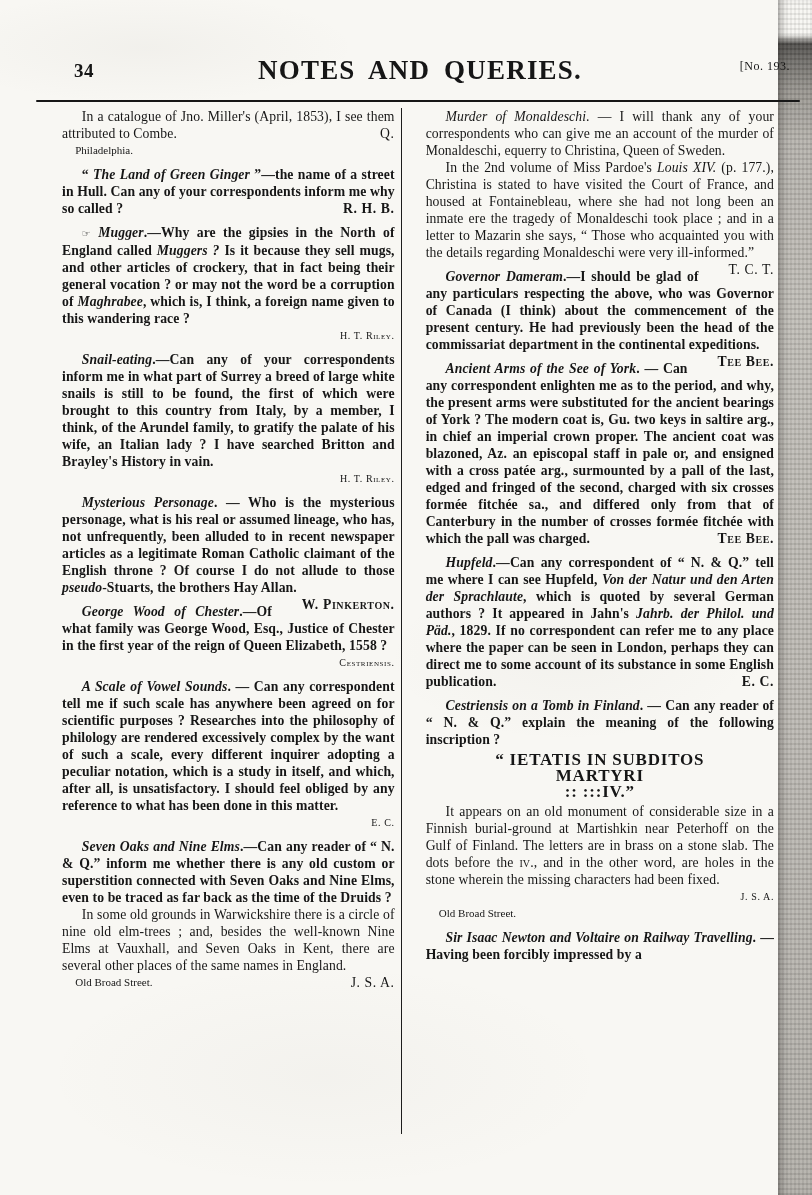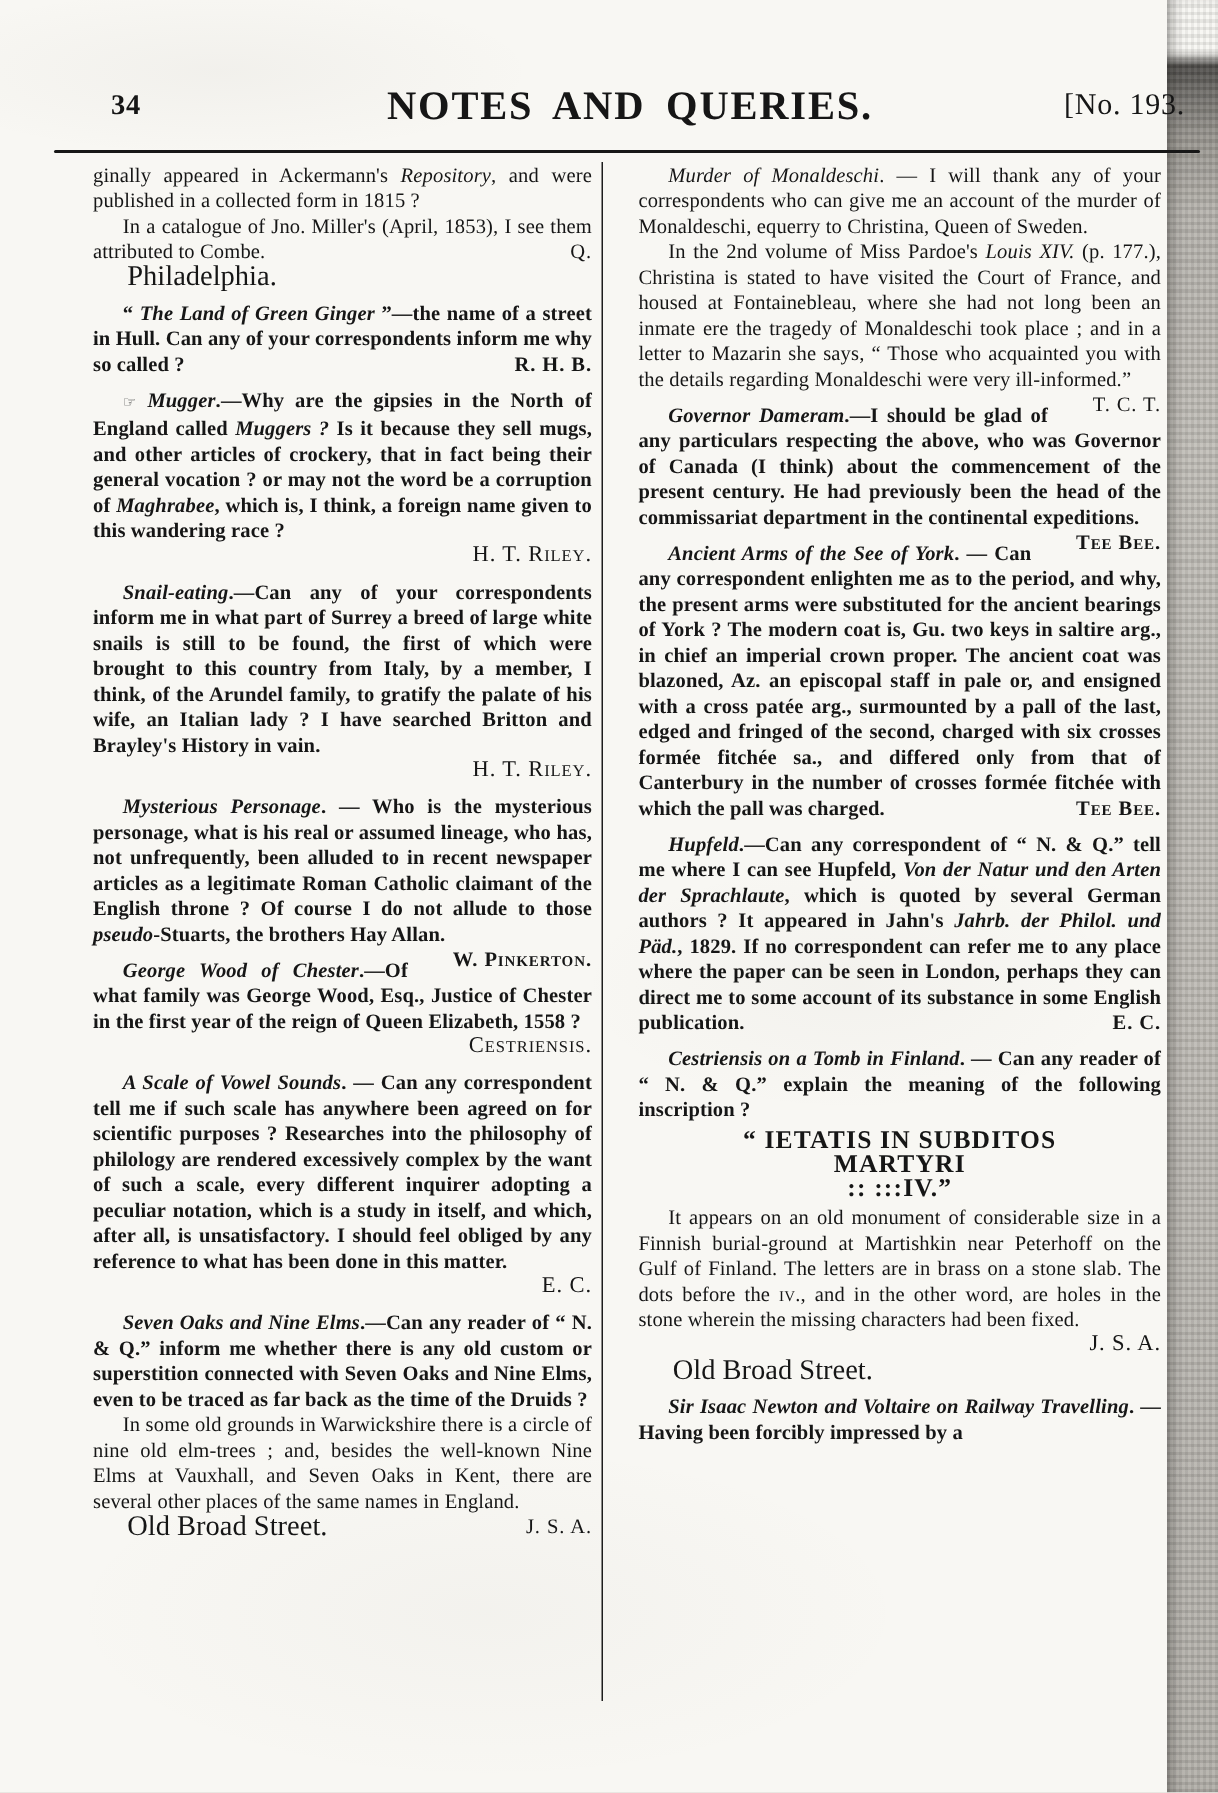--- a/index.html
+++ b/index.html
@@ -21,53 +21,52 @@
     position:absolute;top:0;right:0;width:34px;height:100%;
     background:
       repeating-linear-gradient(0deg, rgba(0,0,0,0.07) 0 2px, rgba(255,255,255,0.05) 2px 5px),
       repeating-linear-gradient(90deg, rgba(0,0,0,0.06) 0 2px, rgba(255,255,255,0.04) 2px 4px),
       linear-gradient(180deg,#f8f7f3 0,#f8f7f3 34px,#4e4c49 44px,#6e6c68 60px,#98958f 90px,#b6b3ad 140px,#c1beb8 300px,#bcb9b3 60%,#b2afa9 100%);
     box-shadow:inset 7px 0 9px -5px rgba(40,38,35,0.45);
   }
   #page-number{position:absolute;top:60px;left:74px;font-size:19px;font-weight:bold;letter-spacing:0.5px;}
   #masthead{position:absolute;top:55px;left:30px;width:780px;text-align:center;
     font-size:27px;font-weight:bold;letter-spacing:1.2px;word-spacing:6px;}
-  #issue-number{position:absolute;top:59px;right:22px;font-size:20px;letter-spacing:0.5px;}
+  #issue-number{position:absolute;top:59px;right:22px;font-size:12px;letter-spacing:0.5px;}
   #header-rule{position:absolute;top:100px;left:36px;width:764px;height:2px;background:#171717;border-radius:1px;}
 
   #columns{position:absolute;top:108px;left:62px;width:712px;display:flex;align-items:stretch;}
   #col-left{width:338px;}
   #col-right{width:354px;margin-left:6px;border-left:1.5px solid #1d1d1d;padding-left:24px;min-height:1026px;}
 
   .para{font-size:13.7px;line-height:17px;text-align:justify;letter-spacing:0.1px;}
   .q{margin-top:7px;font-weight:bold;}
   .ind{text-indent:1.45em;}
   .it{font-style:italic;}
   .sc{font-variant:small-caps;}
   .sig{float:right;font-variant:small-caps;letter-spacing:0.6px;padding-left:10px;}
-  .sigline{font-size:15px;line-height:17px;text-align:right;font-variant:small-caps;letter-spacing:0.6px;}
-  .addr{font-size:19px;line-height:17px;text-indent:1.2em;text-align:left;}
+  .sigline{font-size:10px;line-height:17px;text-align:right;font-variant:small-caps;letter-spacing:0.6px;}
+  .addr{font-size:11px;line-height:17px;text-indent:1.2em;text-align:left;}
   .mark{font-family:"DejaVu Sans",sans-serif;font-size:10px;opacity:0.85;}
   .insc{margin:4px 0 3px;text-align:center;}
   .insc-line{font-size:17px;line-height:16px;font-weight:bold;letter-spacing:0.8px;}
 </style>
 </head>
 <body>
 
 <div id="page">
   <div id="binding"></div>
 
   <div id="page-number">34</div>
   <div id="masthead">NOTES AND QUERIES.</div>
   <div id="issue-number">[No. 193.</div>
   <div id="header-rule"></div>
 
   <div id="columns">
     <div id="col-left">
-        <div class="para"><span>ginally appeared in Ackermann's </span><span class="it">Repository</span><span>, and were published in a collected form in 1815 ?</span></div>
         <div class="para ind"><span>In a catalogue of Jno. Miller's (April, 1853), I see them attributed to Combe.</span><span class="sig">Q.</span></div>
         <div class="addr">Philadelphia.</div>
         <div class="para q ind"><span>“ </span><span class="it">The Land of Green Ginger</span><span> ”—the name of a street in Hull.  Can any of your correspondents inform me why so called ?</span><span class="sig">R. H. B.</span></div>
         <div class="para q ind"><span class="mark">☞ </span><span class="it">Mugger</span><span>.—Why are the gipsies in the North of England called </span><span class="it">Muggers ?</span><span>  Is it because they sell mugs, and other articles of crockery, that in fact being their general vocation ?  or may not the word be a corruption of </span><span class="it">Maghrabee</span><span>, which is, I think, a foreign name given to this wandering race ?</span></div>
         <div class="sigline">H. T. Riley.</div>
         <div class="para q ind"><span class="it">Snail-eating</span><span>.—Can any of your correspondents inform me in what part of Surrey a breed of large white snails is still to be found, the first of which were brought to this country from Italy, by a member, I think, of the Arundel family, to gratify the palate of his wife, an Italian lady ?  I have searched Britton and Brayley's History in vain.</span></div>
         <div class="sigline">H. T. Riley.</div>
         <div class="para q ind"><span class="it">Mysterious Personage</span><span>. — Who is the mysterious personage, what is his real or assumed lineage, who has, not unfrequently, been alluded to in recent newspaper articles as a legitimate Roman Catholic claimant of the English throne ?  Of course I do not allude to those </span><span class="it">pseudo</span><span>-Stuarts, the brothers Hay Allan.</span><span class="sig">W. Pinkerton.</span></div>
         <div class="para q ind"><span class="it">George Wood of Chester</span><span>.—Of what family was George Wood, Esq., Justice of Chester in the first year of the reign of Queen Elizabeth, 1558 ?</span></div>
         <div class="sigline">Cestriensis.</div>

